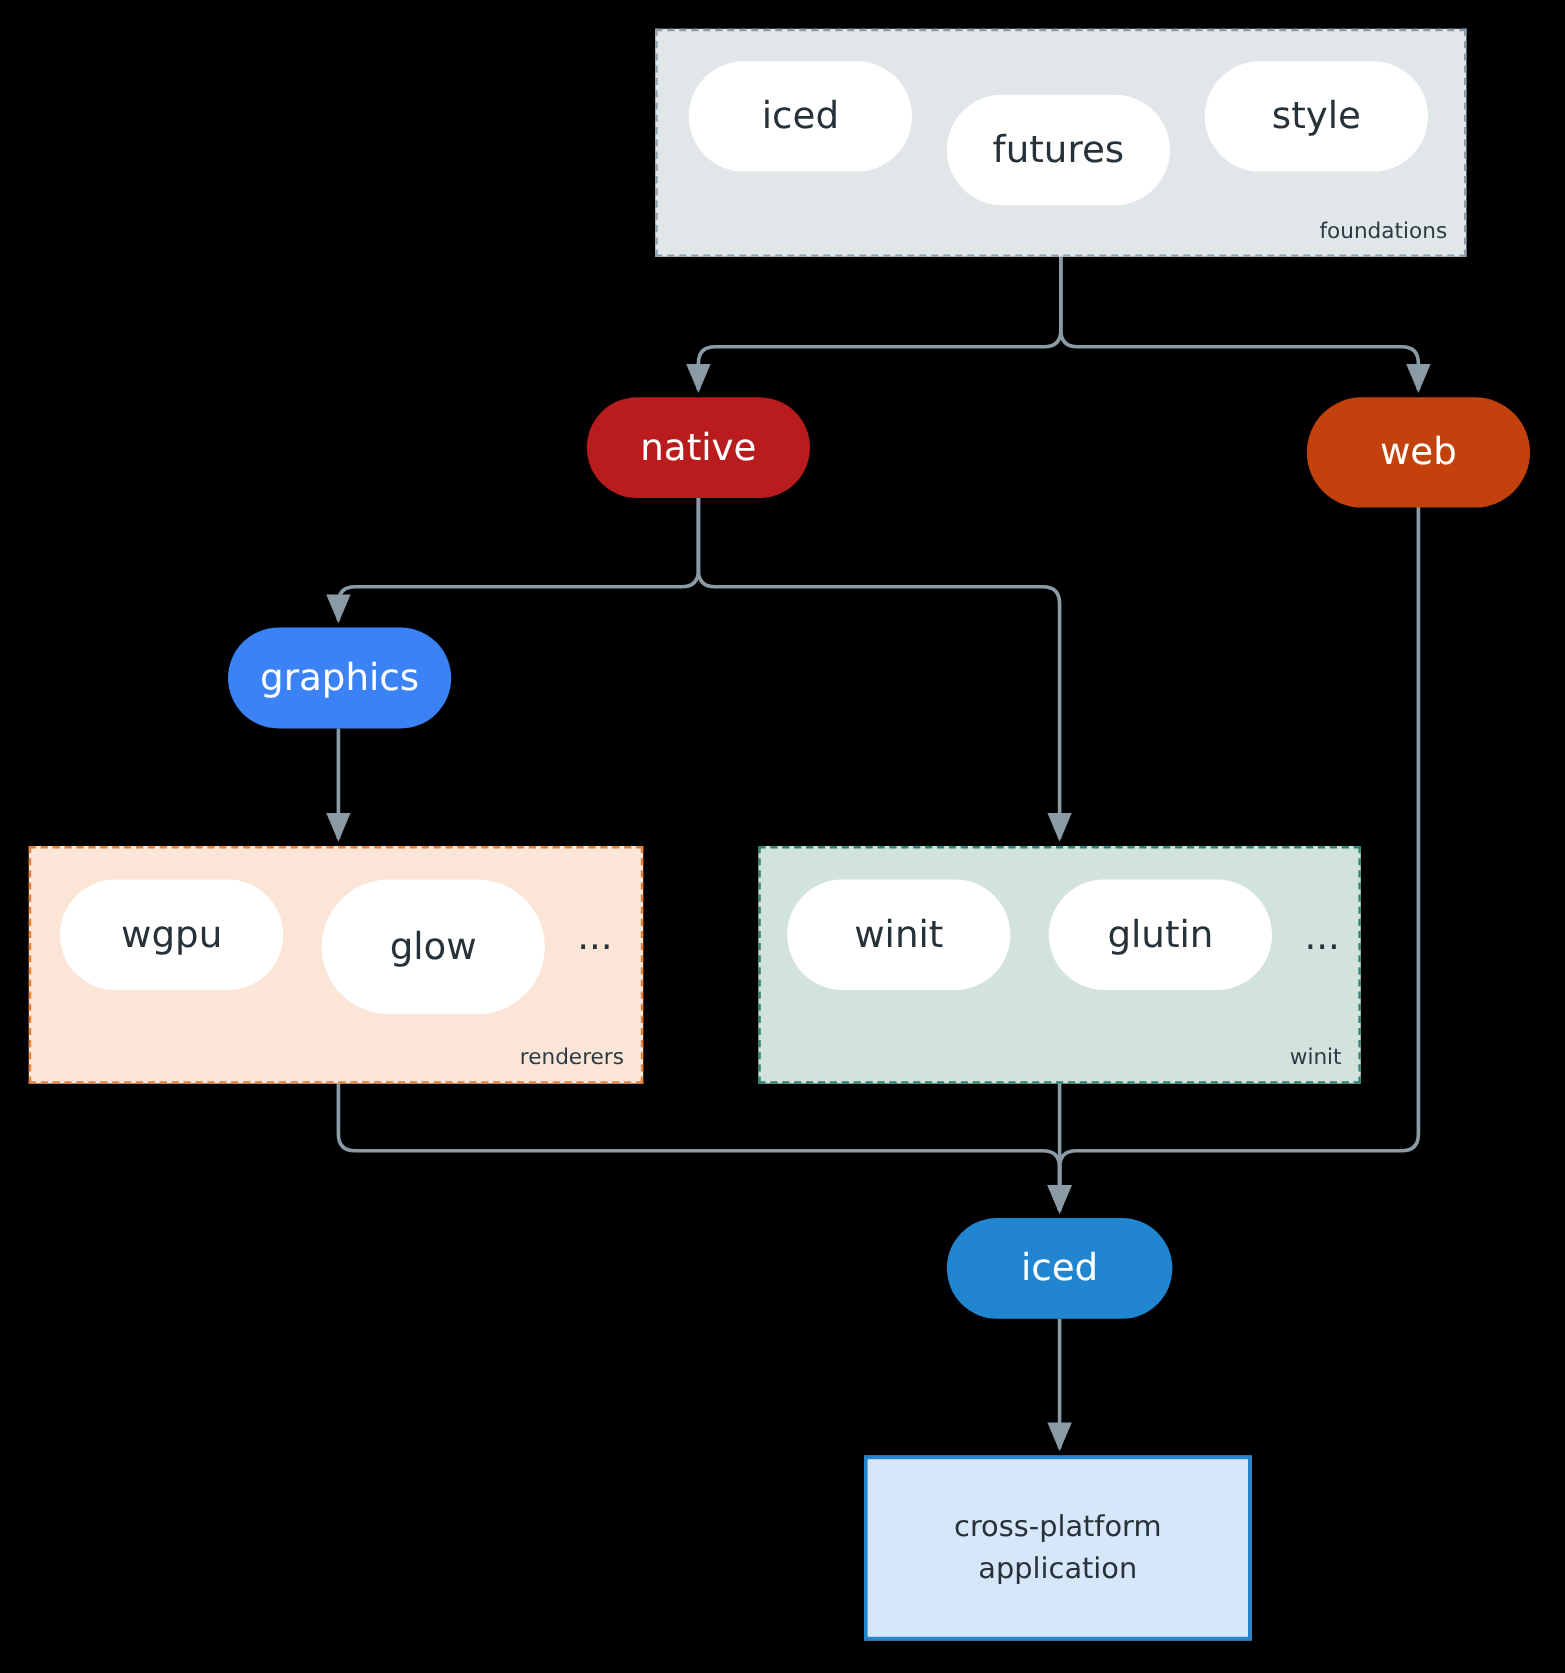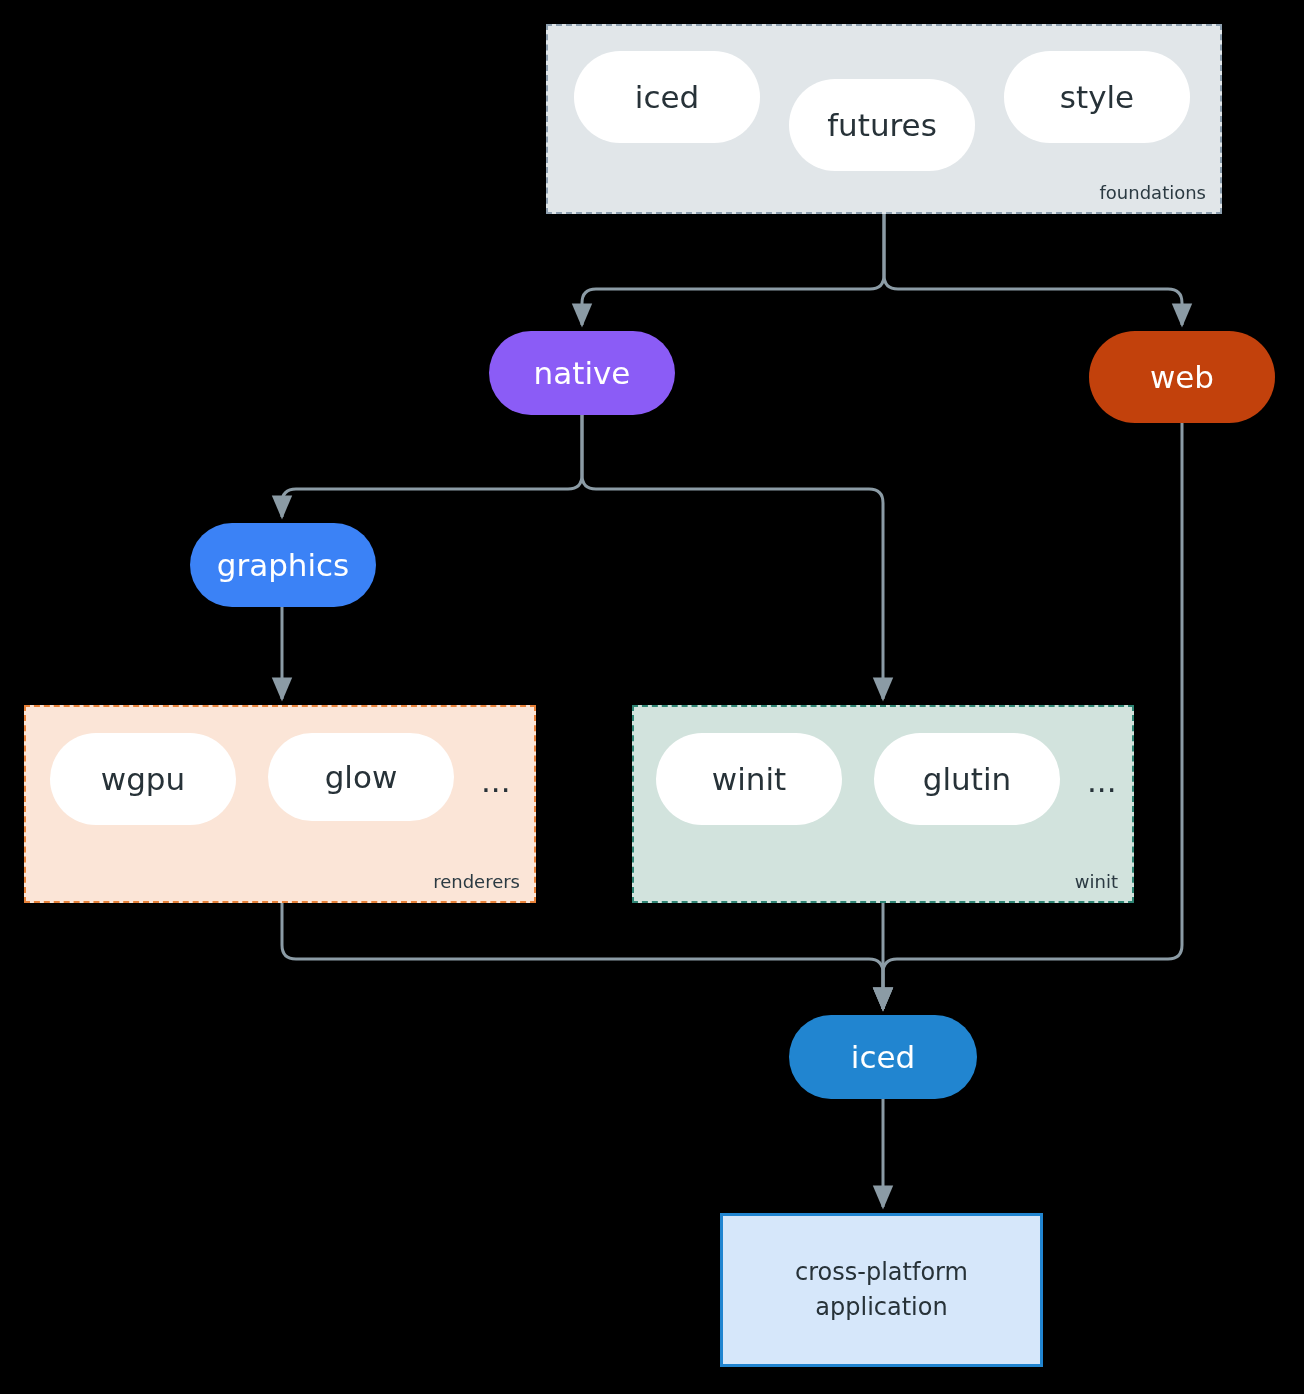--- a/index.html
+++ b/index.html
@@ -125,37 +125,37 @@
   <div class="pill" style="left:1004px; top:51px; width:186px; height:92px;">
     <span>style</span>
   </div>
 
   <div class="cluster" style="left:24px; top:705px; width:512px; height:198px; background:#fbe5d7; border-color:#e8823a;">
     <span class="cluster-label">renderers</span>
   </div>
   <div class="pill" style="left:50px; top:733px; width:186px; height:92px;">
     <span>wgpu</span>
   </div>
-  <div class="pill" style="left:268px; top:733px; width:186px; height:88px;">
+  <div class="pill" style="left:268px; top:733px; width:186px; height:112px;">
     <span>glow</span>
   </div>
   <span class="ellipsis" style="left:481px; top:766px;">...</span>
 
   <div class="cluster" style="left:632px; top:705px; width:502px; height:198px; background:#d2e3dd; border-color:#2f8574;">
     <span class="cluster-label">winit</span>
   </div>
   <div class="pill" style="left:656px; top:733px; width:186px; height:92px;">
     <span>winit</span>
   </div>
   <div class="pill" style="left:874px; top:733px; width:186px; height:92px;">
     <span>glutin</span>
   </div>
   <span class="ellipsis" style="left:1087px; top:766px;">...</span>
 
-  <div class="node" style="left:489px; top:331px; width:186px; height:84px; background:#8b5cf6;">
+  <div class="node" style="left:489px; top:331px; width:186px; height:84px; background:#b91c1c;">
     <span>native</span>
   </div>
   <div class="node" style="left:1089px; top:331px; width:186px; height:92px; background:#c2410c;">
     <span>web</span>
   </div>
   <div class="node" style="left:190px; top:523px; width:186px; height:84px; background:#3b82f6;">
     <span>graphics</span>
   </div>
   <div class="node" style="left:789px; top:1015px; width:188px; height:84px; background:#2185d0;">
     <span>iced</span>

